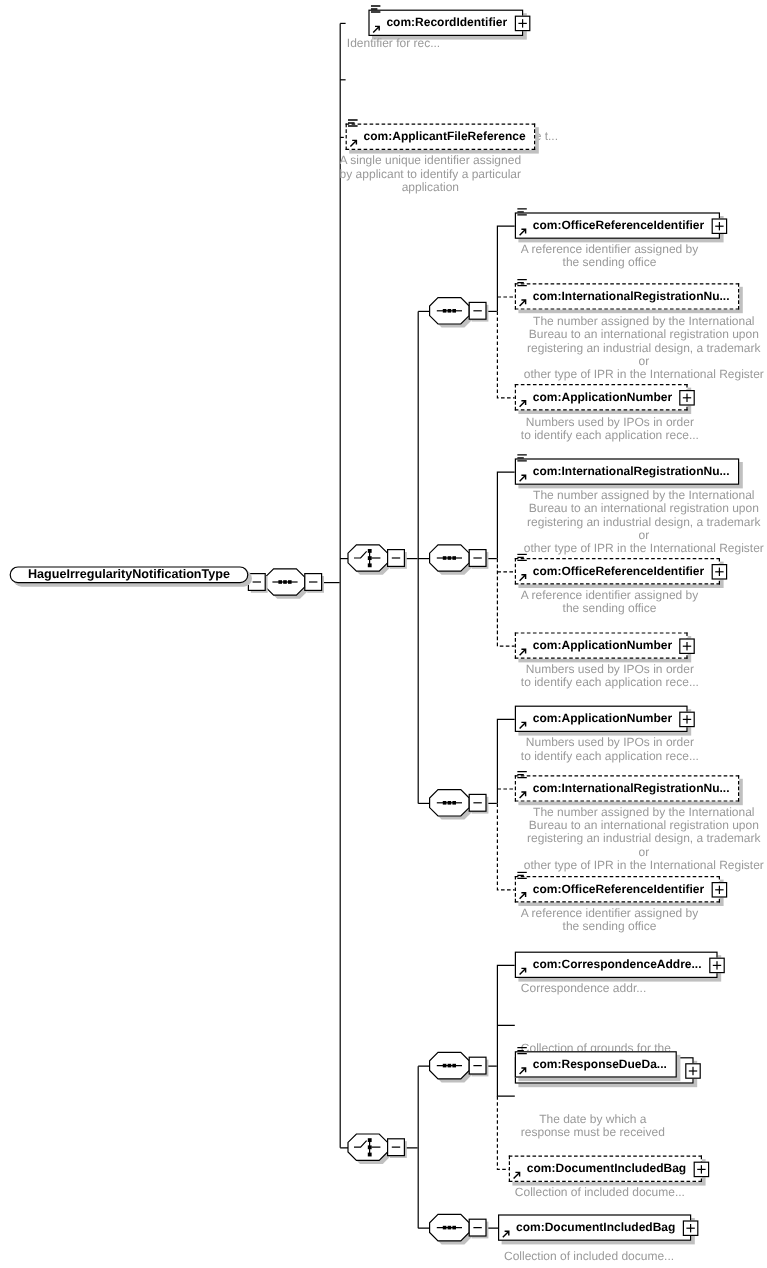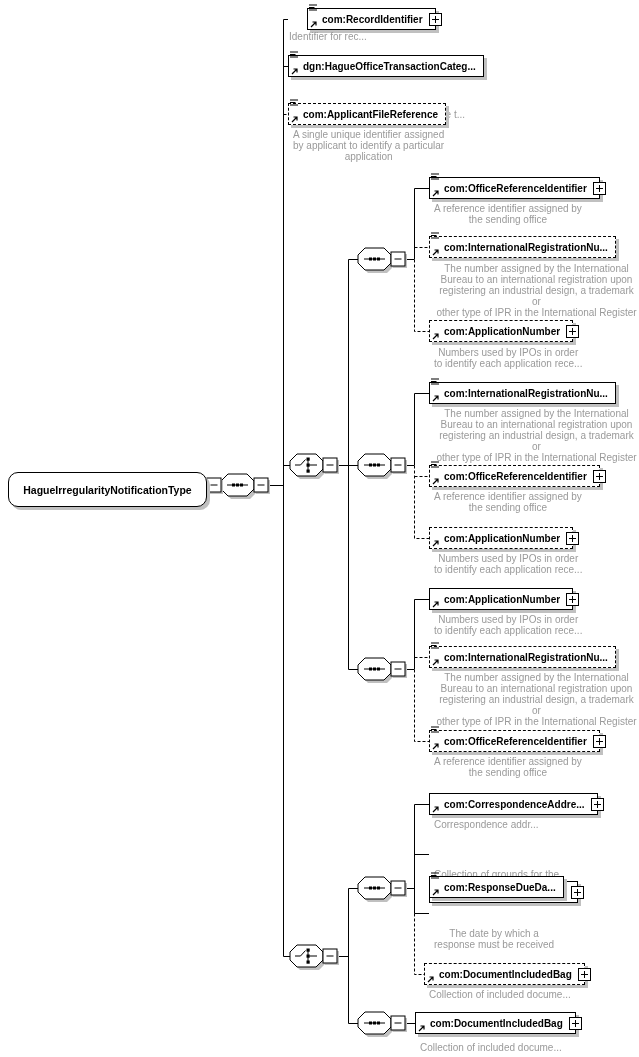--- a/index.html
+++ b/index.html
@@ -10,21 +10,21 @@
   #wires{position:absolute;left:0;top:0;width:639px;height:1057px;}
   .node{
     position:absolute;height:22px;box-sizing:border-box;background:#fff;
     border:1px solid #000;box-shadow:3px 3px 0 #c0c0c0;
     display:inline-flex;align-items:center;white-space:nowrap;
     padding:0 7px 0 14px;font-weight:bold;font-size:10px;color:#000;
   }
   .node.dashed{border-style:dashed;}
   .node.has-plus{padding-right:12px;}
   .root-node{
-    position:absolute;left:8px;top:472px;width:199px;height:35px;box-sizing:border-box;
+    position:absolute;left:8px;top:472px;width:199px;height:14px;box-sizing:border-box;
     background:#fff;border:1px solid #000;border-radius:10px;box-shadow:3px 3px 0 #c0c0c0;
     display:flex;align-items:center;justify-content:center;
     font-weight:bold;font-size:10.5px;color:#000;
   }
   .desc{
     position:absolute;font-size:10px;line-height:11px;color:#9a9a9a;white-space:pre-line;text-align:center;
   }
   .ref-icon{position:absolute;left:2px;bottom:1px;width:8px;height:8px;}
   .doc-icon{position:absolute;left:1px;top:-5px;width:9px;height:8px;}
   .plus-btn{
@@ -134,41 +134,32 @@
         <path d="M0,1 H8 M0,3.5 H5.5 M0,6 H8" stroke="#000" stroke-width="1.1" fill="none"></path>
       </svg>
     <svg class="ref-icon" viewBox="0 0 8 8">
         <path d="M1,7 L6,2 M2.5,2 H6 V5.5" stroke="#000" stroke-width="1.2" fill="none"></path>
       </svg>
     <span>com:RecordIdentifier</span>
     <span class="plus-btn"></span>
   </div>
   <div class="desc" style="left:289px;top:31px;">Identifier for rec...</div>
 
-  <div class="node" style="left:288px;top:55px;">
-    <svg class="doc-icon" viewBox="0 0 9 8">
-        <path d="M0,1 H8 M0,3.5 H5.5 M0,6 H8" stroke="#000" stroke-width="1.1" fill="none"></path>
-      </svg>
-    <svg class="ref-icon" viewBox="0 0 8 8">
-        <path d="M1,7 L6,2 M2.5,2 H6 V5.5" stroke="#000" stroke-width="1.2" fill="none"></path>
-      </svg>
-    <span>dgn:HagueOfficeTransactionCateg...</span>
-  </div>
   <div class="desc" style="left:289px;top:81px;margin-top:28px;">List of Hague transaction from Office t...</div>
 
   <div class="node dashed" style="left:288px;top:103px;">
     <svg class="doc-icon" viewBox="0 0 9 8">
         <path d="M0,1 H8 M0,3.5 H5.5 M0,6 H8" stroke="#000" stroke-width="1.1" fill="none"></path>
       </svg>
     <svg class="ref-icon" viewBox="0 0 8 8">
         <path d="M1,7 L6,2 M2.5,2 H6 V5.5" stroke="#000" stroke-width="1.2" fill="none"></path>
       </svg>
     <span>com:ApplicantFileReference</span>
   </div>
-  <div class="desc" style="left:293px;top:129px;">A single unique identifier assigned
+  <div class="desc" style="left:283px;top:129px;">A single unique identifier assigned
 by applicant to identify a particular
 application</div>
 
   <div class="node has-plus" style="left:429px;top:177px;">
     <svg class="doc-icon" viewBox="0 0 9 8">
         <path d="M0,1 H8 M0,3.5 H5.5 M0,6 H8" stroke="#000" stroke-width="1.1" fill="none"></path>
       </svg>
     <svg class="ref-icon" viewBox="0 0 8 8">
         <path d="M1,7 L6,2 M2.5,2 H6 V5.5" stroke="#000" stroke-width="1.2" fill="none"></path>
       </svg>

